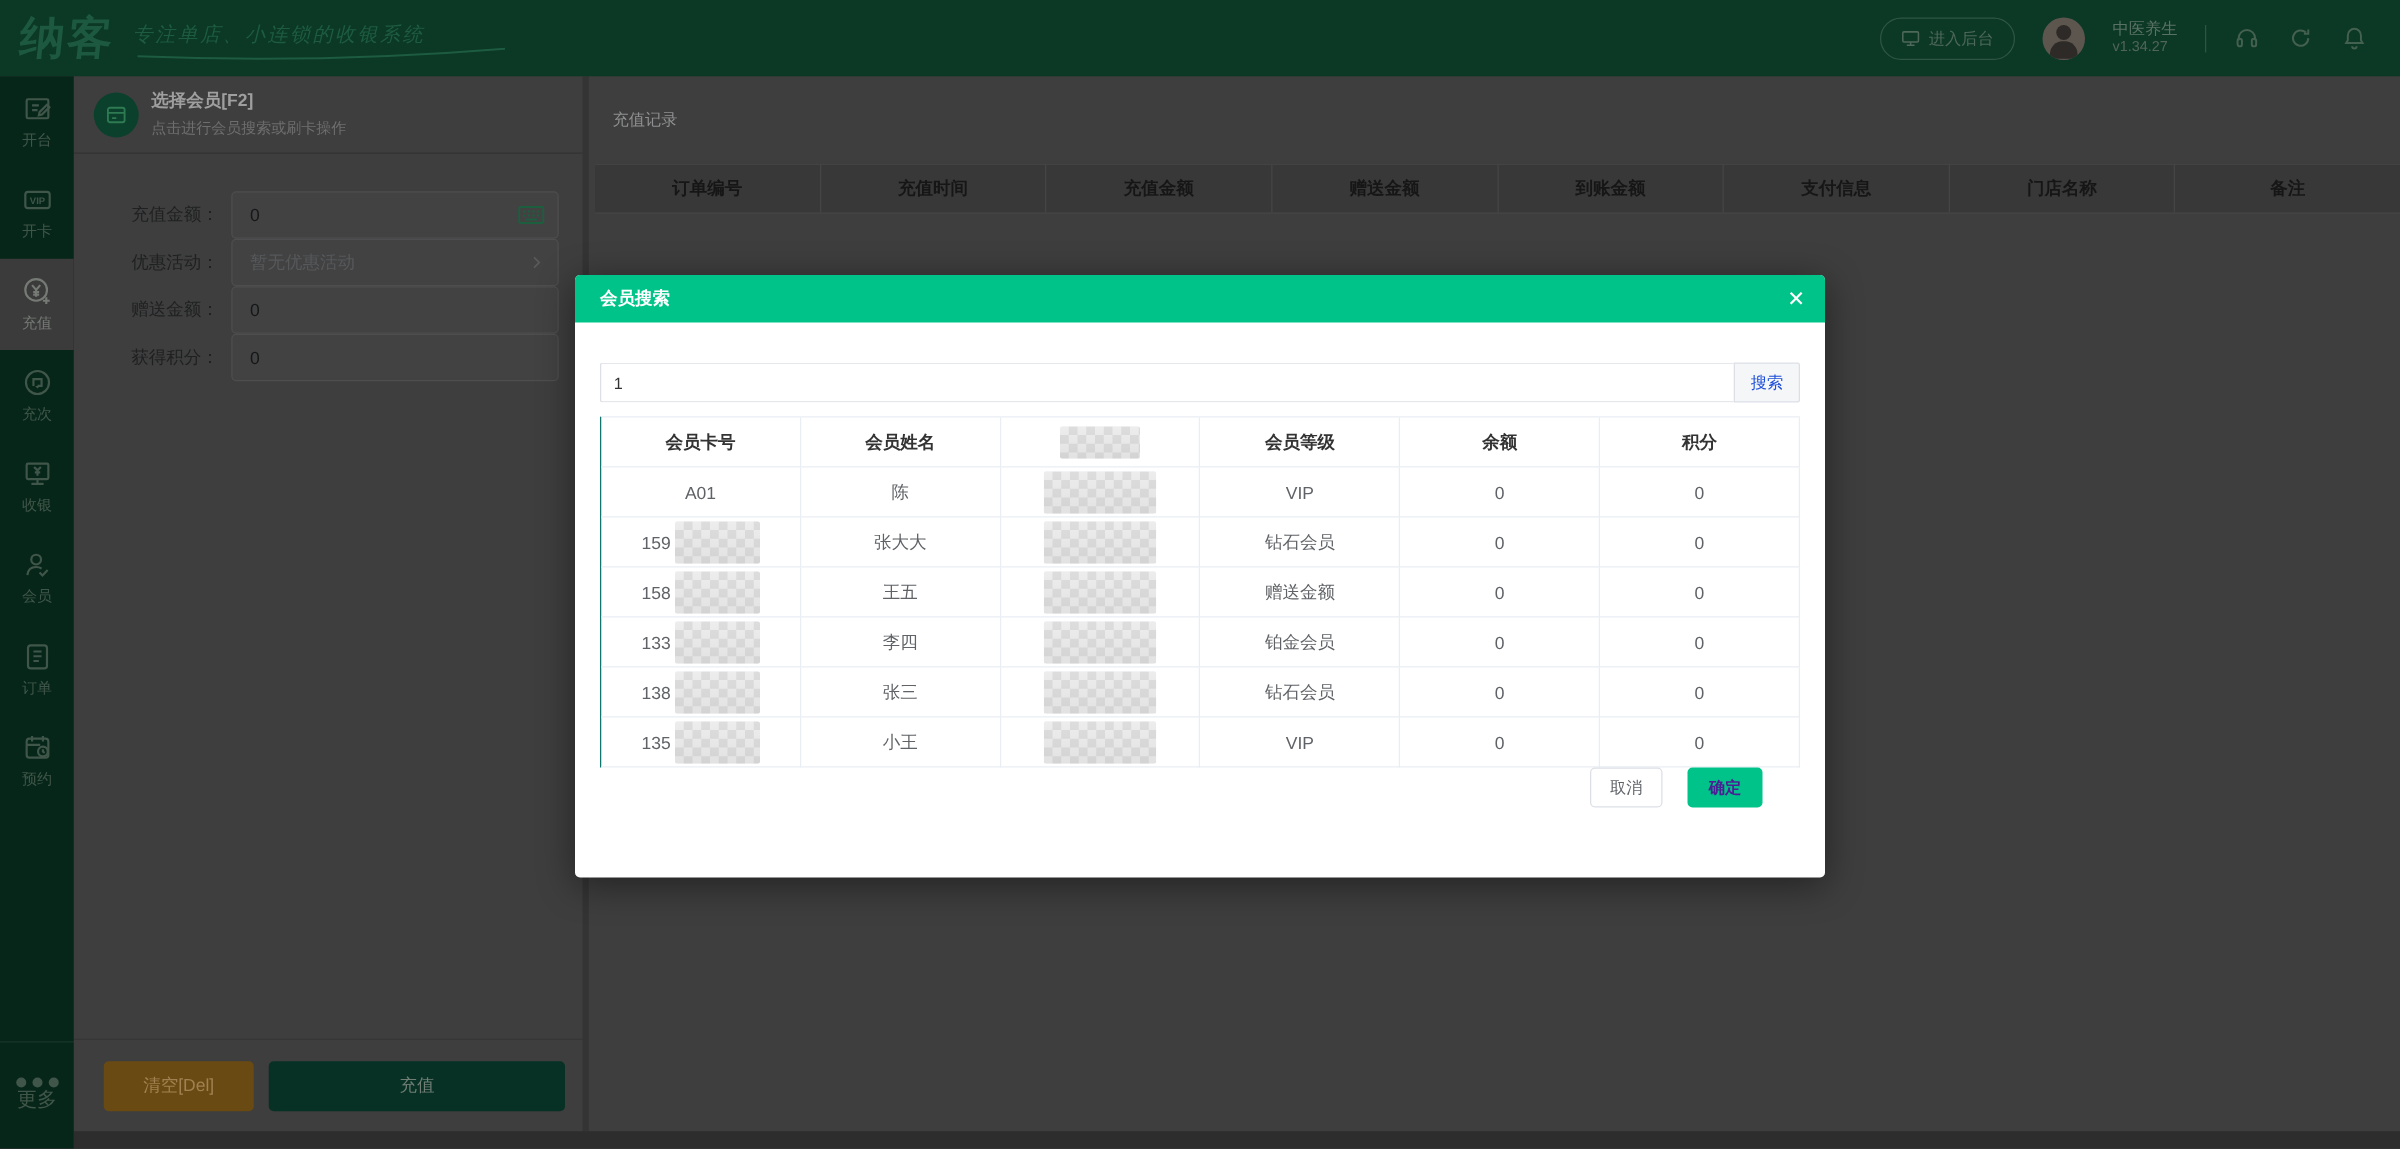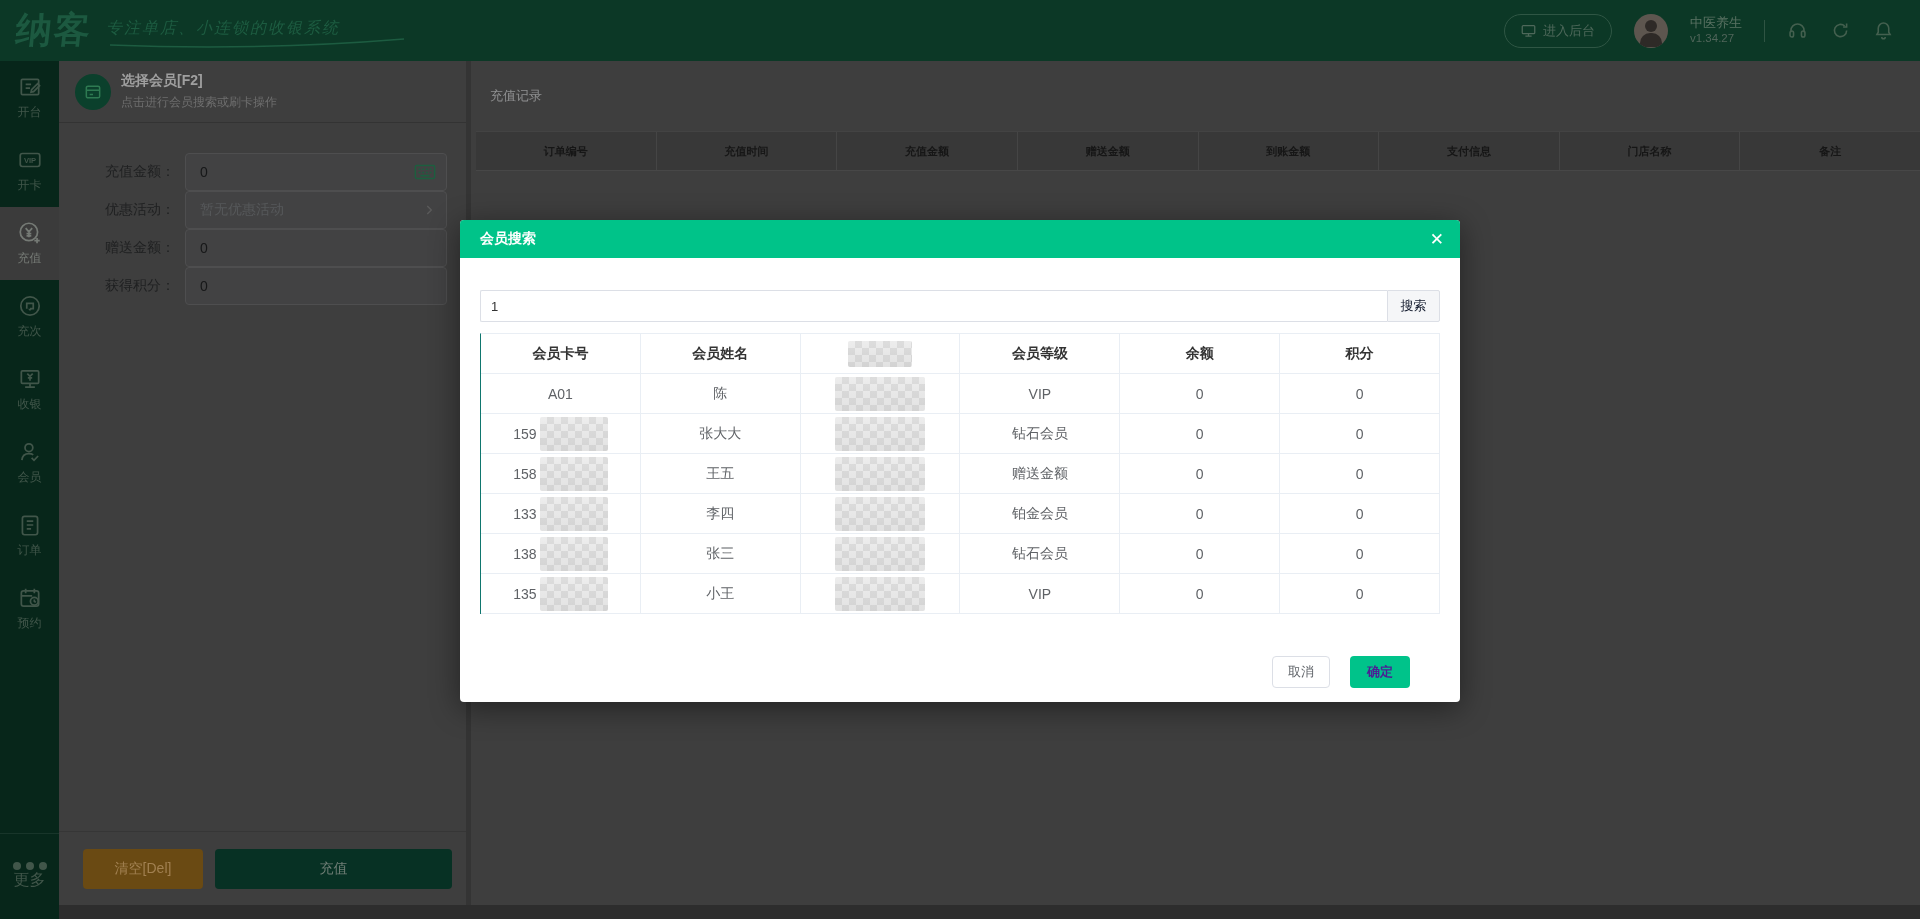--- a/index.html
+++ b/index.html
@@ -79,59 +79,59 @@
   .btn-recharge{ width:237px; height:40px; background:#073124; color:#707e76; border:none;
                  border-radius:4px; font-size:14px; cursor:pointer; font-family:inherit; }
 
   
   .records{ position:absolute; left:417px; right:0; top:0; bottom:14px; }
   .records-title{ height:70px; display:flex; align-items:center; padding-left:14px;
                   font-size:13px; color:#8f9091; }
   .records-header{ display:flex; height:40px; background:#383838;
                    border-top:1px solid #434343; border-bottom:1px solid #474747; }
   .records-header .rcell{ flex:1; display:flex; align-items:center; justify-content:center;
-                          font-size:11px; font-weight:bold; color:#161616;
+                          font-size:14px; font-weight:bold; color:#161616;
                           border-right:1px solid #454545; }
   .records-header .rcell:last-child{ border-right:none; }
 
   
   .overlay{ position:absolute; inset:0; background:rgba(0,0,0,0); z-index:5; }
   .modal{ position:absolute; left:460px; top:220px; width:1000px; height:482px;
           background:#ffffff; border-radius:4px; overflow:hidden; z-index:6;
           box-shadow:0 6px 30px rgba(0,0,0,0.45); }
   .modal-header{ height:38px; background:#00c389; display:flex; align-items:center;
                  padding:0 16px 0 20px; }
   .modal-title{ color:#ffffff; font-size:14px; font-weight:bold; }
   .modal-close{ margin-left:auto; color:#ffffff; font-size:17px; cursor:pointer; line-height:1; }
   .modal-body{ padding:32px 20px 0 20px; }
   .search-row{ display:flex; height:32px; }
   .search-input{ flex:1; height:32px; border:1px solid #dcdfe6; border-right:none;
                  border-radius:2px 0 0 2px; padding:0 10px; font-size:13px; color:#333;
                  outline:none; font-family:inherit; background:#fff; }
   .search-btn{ width:53px; height:32px; background:#f5f6f8; border:1px solid #dcdfe6;
-               border-radius:0 2px 2px 0; color:#0f172a; font-size:13px; cursor:pointer;
+               border-radius:0 2px 2px 0; color:#1d4ed8; font-size:13px; cursor:pointer;
                font-family:inherit; }
   .mtable{ margin-top:11px; border-left:1px solid #0f766e; border-top:1px solid #e9eef4; }
   .mrow{ display:grid; grid-template-columns:repeat(6,1fr); height:40px; }
   .mcell{ border-right:1px solid #e9eef4; border-bottom:1px solid #e9eef4;
           display:flex; align-items:center; justify-content:center;
           font-size:14px; color:#5f6266; overflow:visible; }
   .mrow.mhead .mcell{ font-weight:bold; color:#333333; }
   .mosaic{ height:34px; margin:-4px 0; border-radius:2px;
     background-image:
       linear-gradient(45deg, rgba(120,120,120,0.14) 25%, transparent 25%, transparent 75%, rgba(120,120,120,0.14) 75%),
       linear-gradient(45deg, rgba(120,120,120,0.14) 25%, transparent 25%, transparent 75%, rgba(120,120,120,0.14) 75%),
       linear-gradient(#ededed,#e2e2e2);
     background-size:14px 14px,14px 14px,100% 100%;
     background-position:0 0,7px 7px,0 0; }
   .mosaic.w-cell{ width:90px; }
   .mosaic.w-card{ width:68px; margin-left:3px; }
   .mosaic.w-head{ width:64px; height:26px; margin:-2px 0; }
   .modal-footer{ display:flex; justify-content:flex-end; align-items:center;
-                 gap:20px; margin-top:42px; padding-right:30px; }
+                 gap:20px; padding-right:30px; }
   .btn-cancel{ min-width:58px; height:32px; padding:0 14px; background:#ffffff;
                border:1px solid #dcdfe6; border-radius:4px; color:#5f6368; font-size:13px;
                cursor:pointer; font-family:inherit; }
   .btn-confirm{ min-width:60px; height:32px; padding:0 14px; background:#00c38a; border:none;
                 border-radius:4px; color:#4c1d95; font-size:13px; font-weight:bold;
                 cursor:pointer; font-family:inherit; }
 </style>
 </head>
 <body>
 

